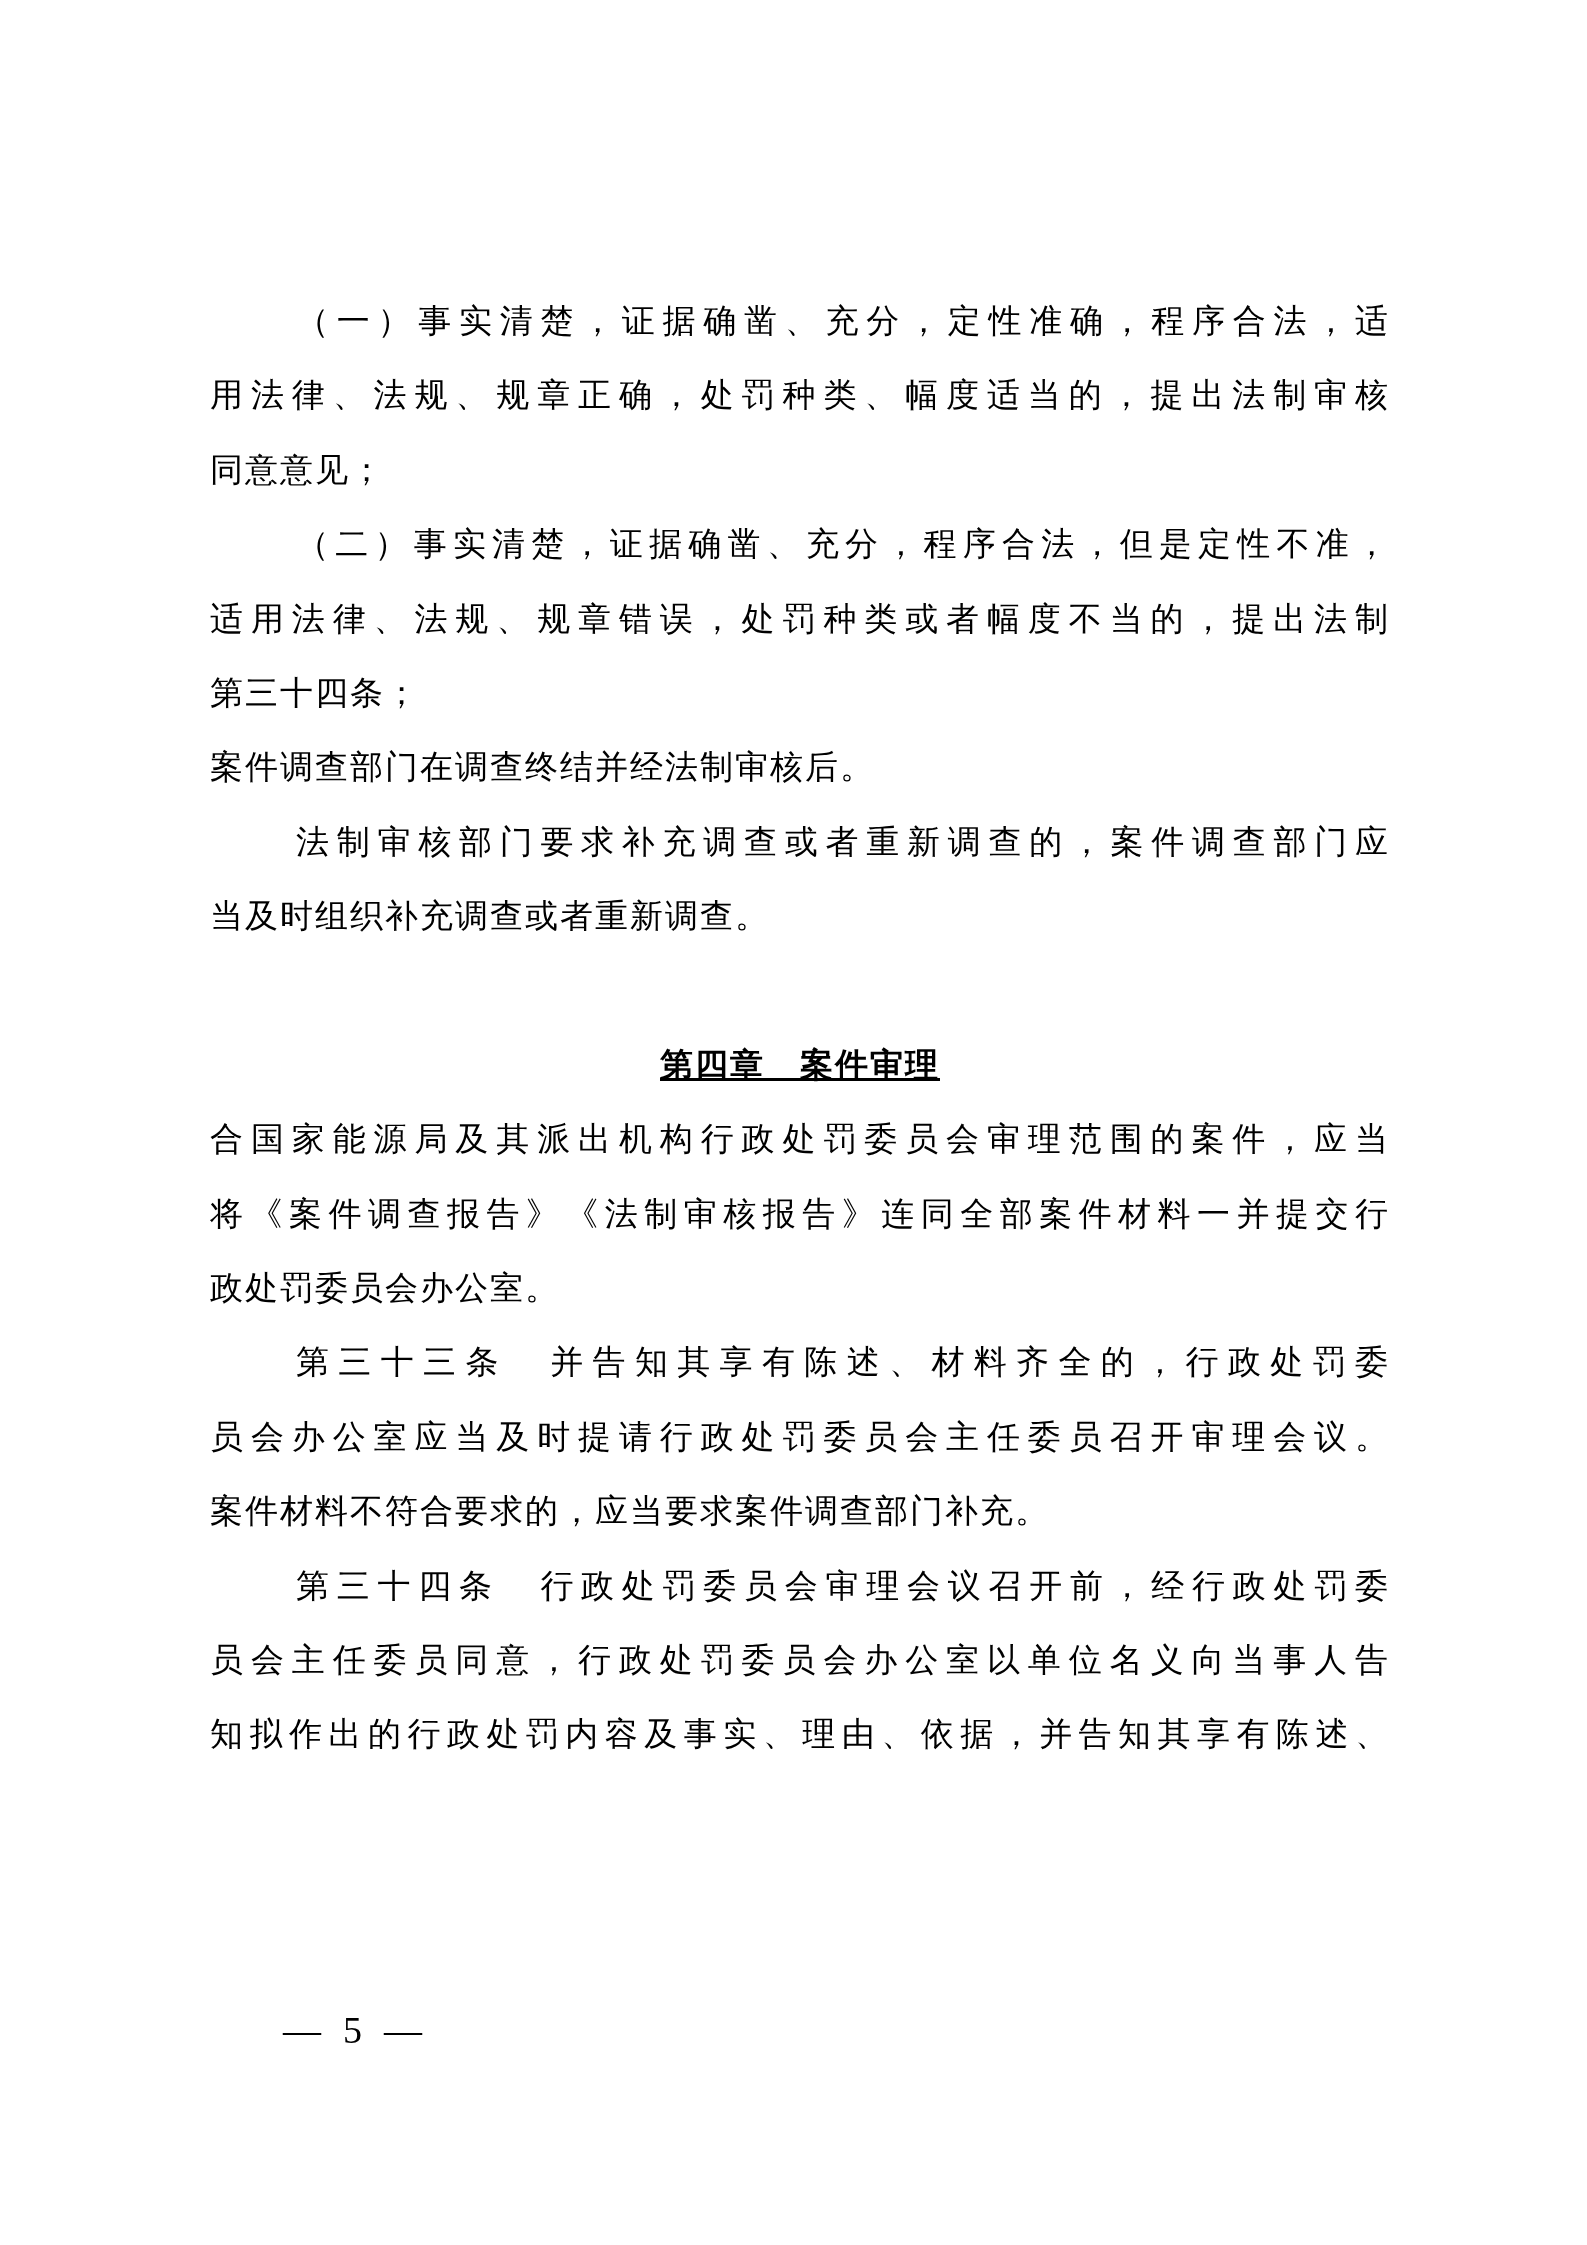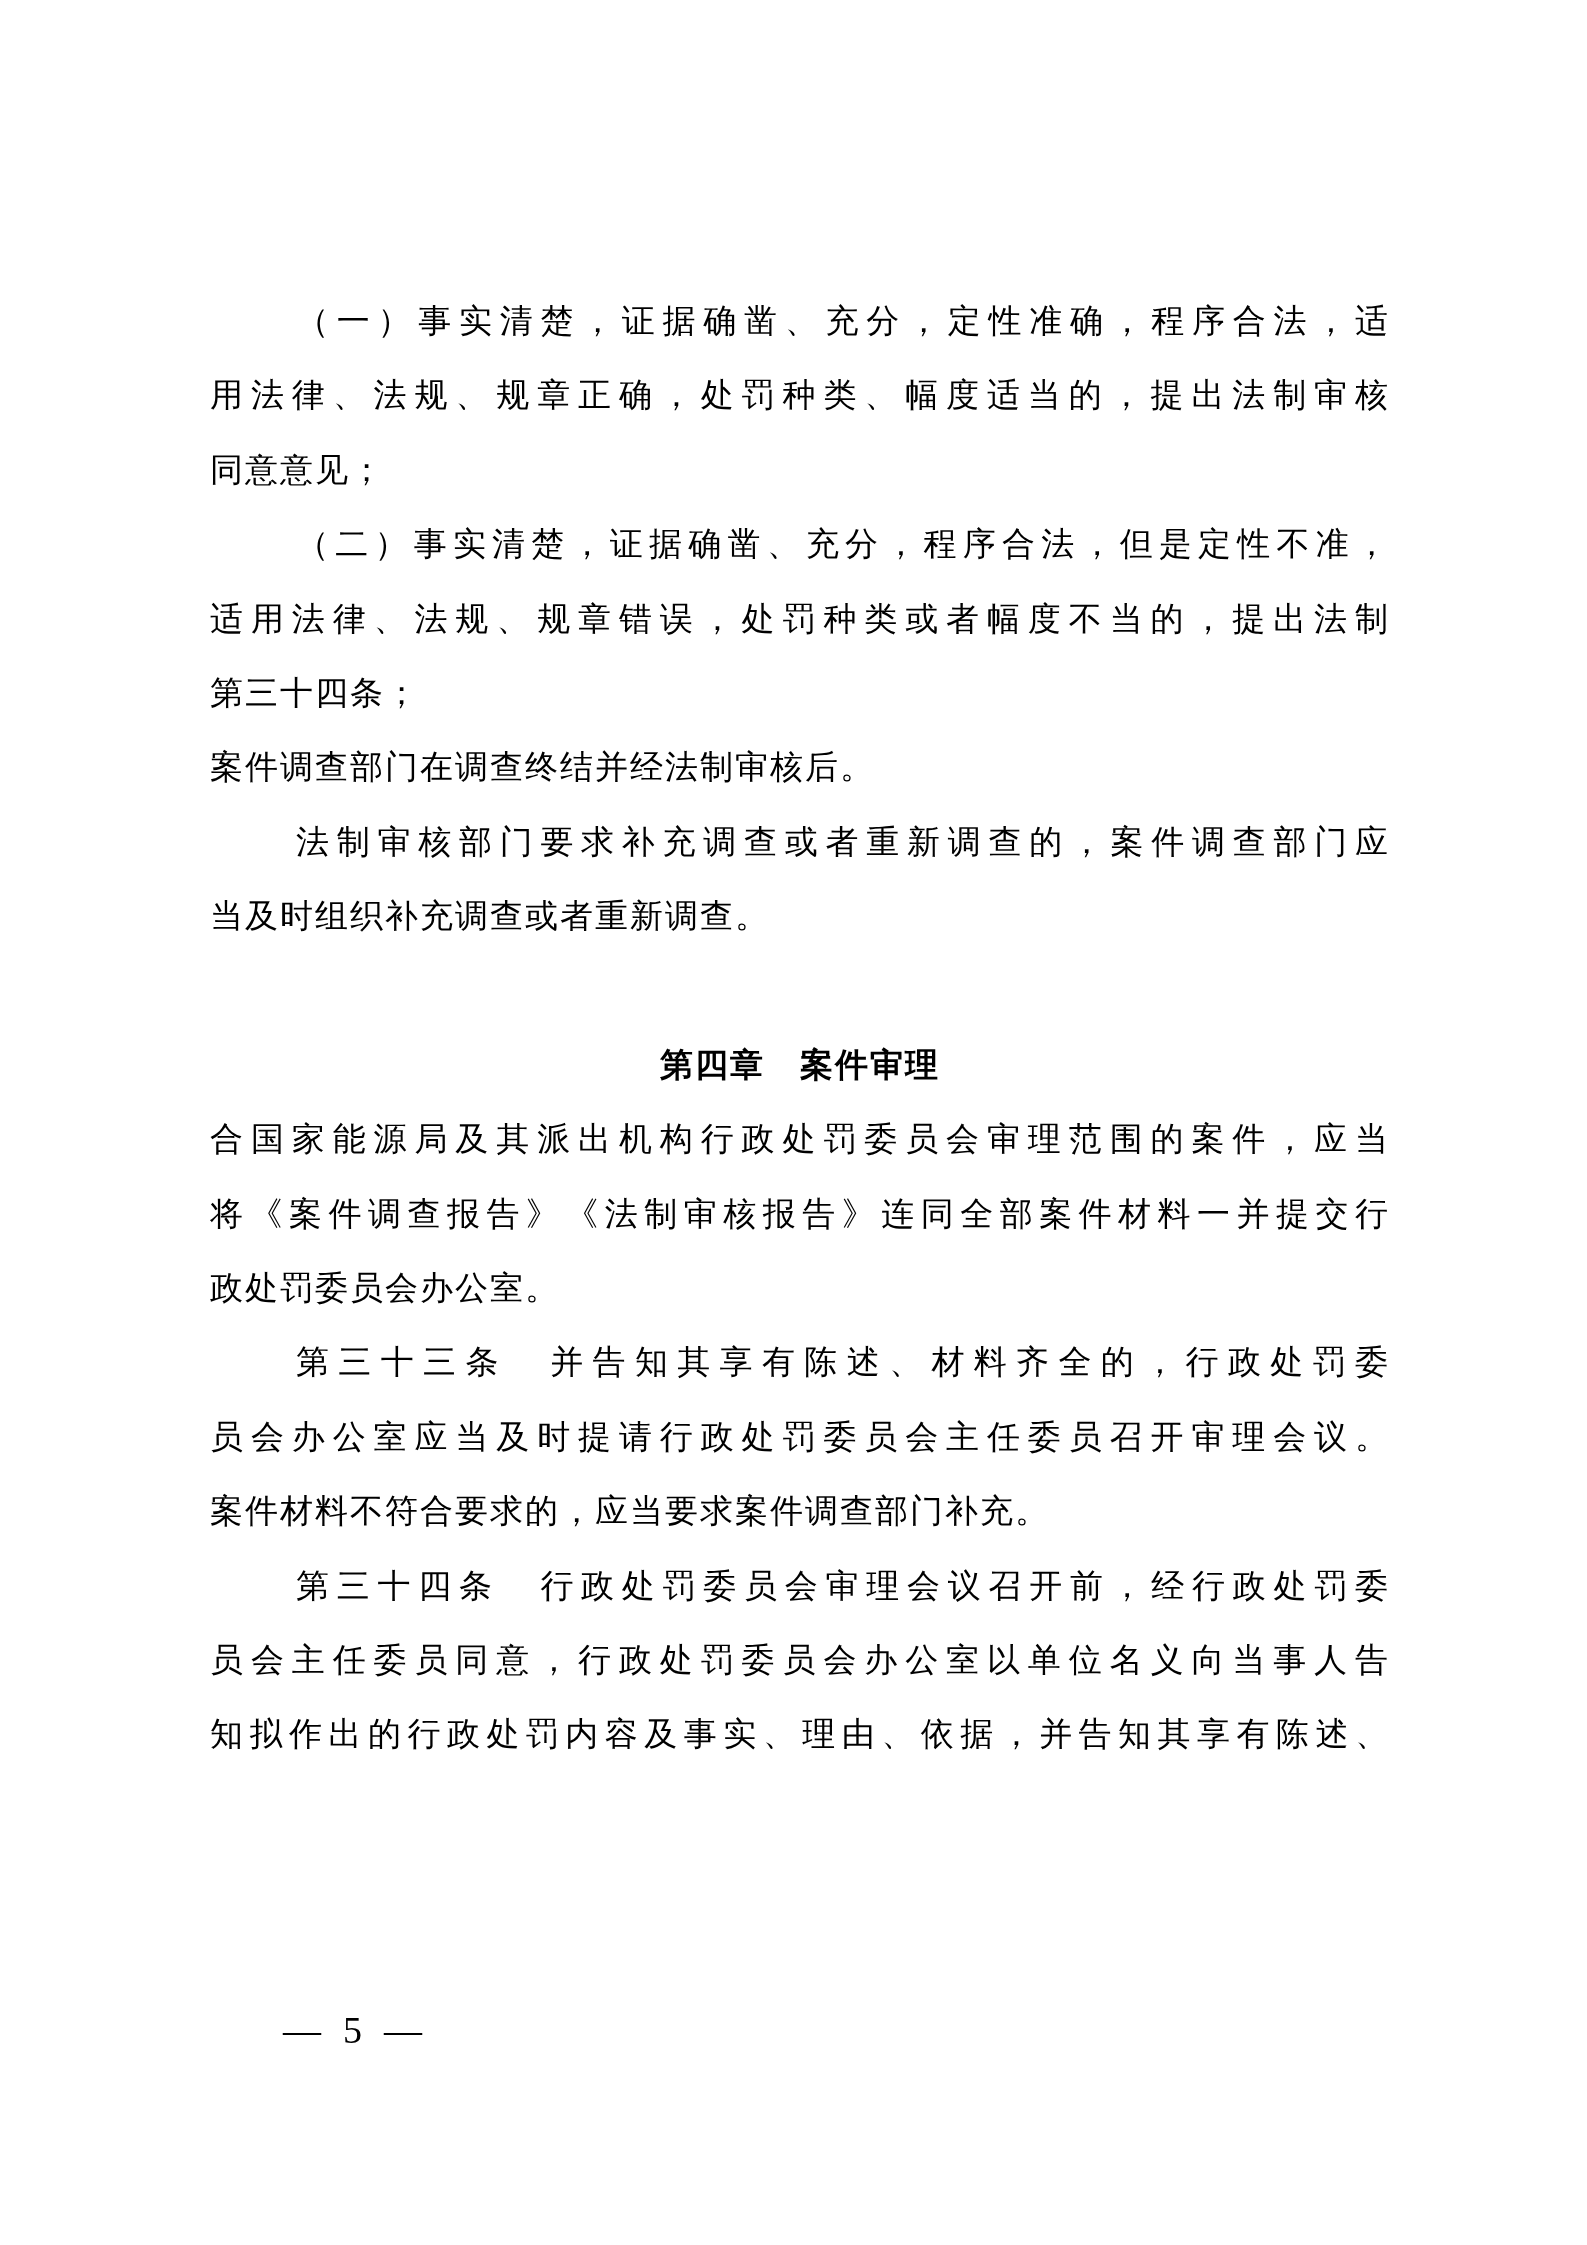--- a/index.html
+++ b/index.html
@@ -42,20 +42,21 @@
   .i {
     text-indent: 86px;
   }
   .blank {
     height: 74.4px;
   }
   .heading {
     font-weight: bold;
     text-align: right;
     text-align-last: center;
+    text-decoration: underline;
   }
   .footer {
     position: absolute;
     left: 283px;
     top: 2008px;
     display: flex;
     align-items: baseline;
     gap: 22px;
     font-family: "Liberation Serif", serif;
     font-size: 38px;

